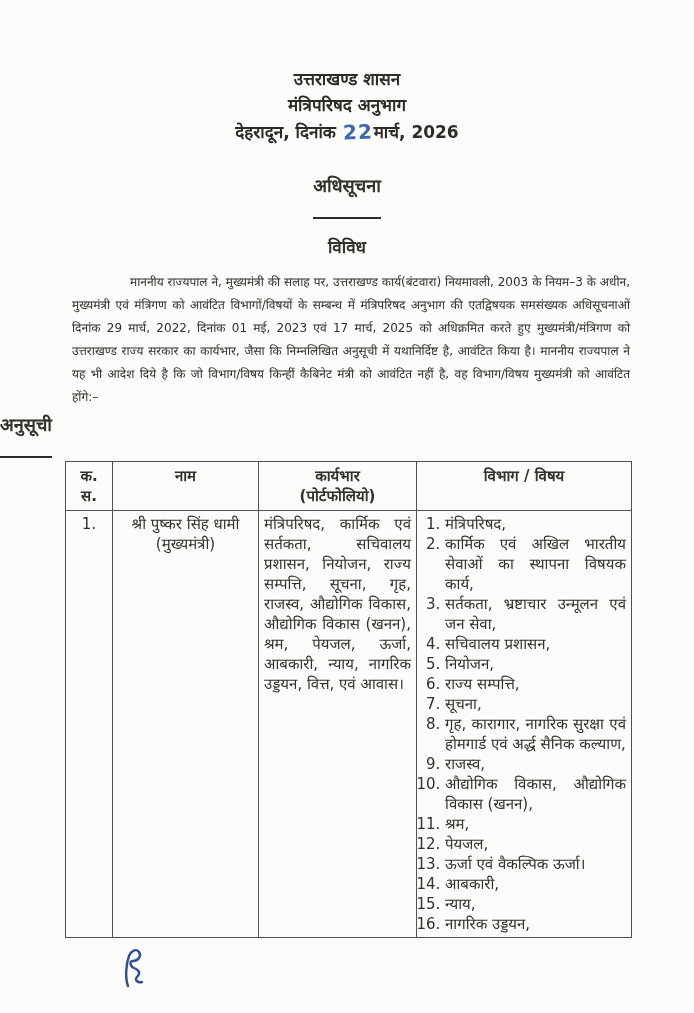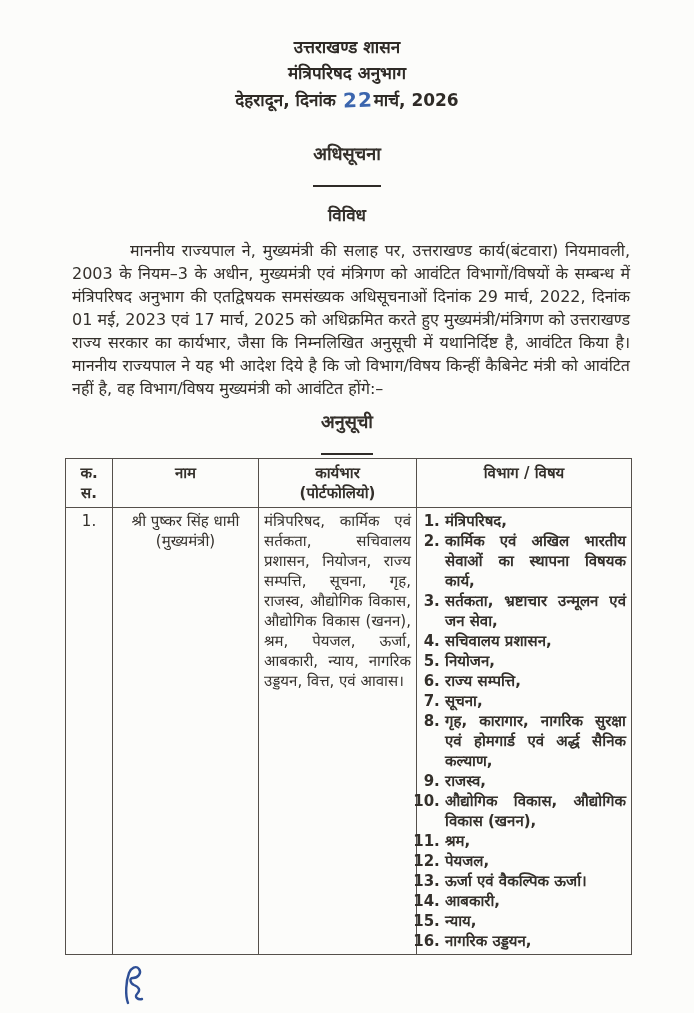--- a/index.html
+++ b/index.html
@@ -13,21 +13,21 @@
     height: 1013px;
     margin: 0 auto;
     background: #fcfcfa;
     font-family: "DejaVu Sans", sans-serif;
     color: #34302b;
     overflow: hidden;
     box-sizing: border-box;
   }
   
   .doc-header {
-    padding-top: 34px;
+    padding-top: 66px;
     text-align: center;
     font-weight: bold;
     font-size: 17px;
     line-height: 26px;
     color: #2f2b27;
   }
   .handwritten-day {
     color: #3c66ae;
     font-size: 20px;
     font-weight: bold;
@@ -52,27 +52,27 @@
     text-align: center;
     margin-top: 16px;
     font-weight: bold;
     font-size: 17px;
   }
   
   .body-para {
     margin: 13px 64px 0 72px;
     text-align: justify;
     text-indent: 58px;
-    font-size: 16px;
+    font-size: 12px;
     line-height: 23px;
     color: #34302b;
   }
   .schedule-title-wrap {
-    text-align: center;
-    margin-top: 9px;
+    text-align: left;
+    margin-top: 3px;
   }
   
   table.schedule {
     margin-left: 65px;
     margin-top: 3px;
     width: 566px;
     border-collapse: collapse;
     table-layout: fixed;
     font-size: 15px;
     line-height: 20px;
@@ -98,21 +98,20 @@
   td.name-cell   { text-align: center; padding-top: 5px; }
   td.port-cell   { text-align: justify; padding-top: 5px; }
   td.dept-cell   { padding-top: 5px; padding-right: 7px; }
   .dept-list {
     margin: 0;
     padding-left: 23px;
   }
   .dept-list li {
     text-align: justify;
     line-height: 20px;
-    font-weight: bold;
   }
   .dept-list li::marker {
     font-size: 15px;
   }
   
   .signature-wrap {
     margin: 8px 0 0 118px;
     height: 46px;
   }
 </style>

